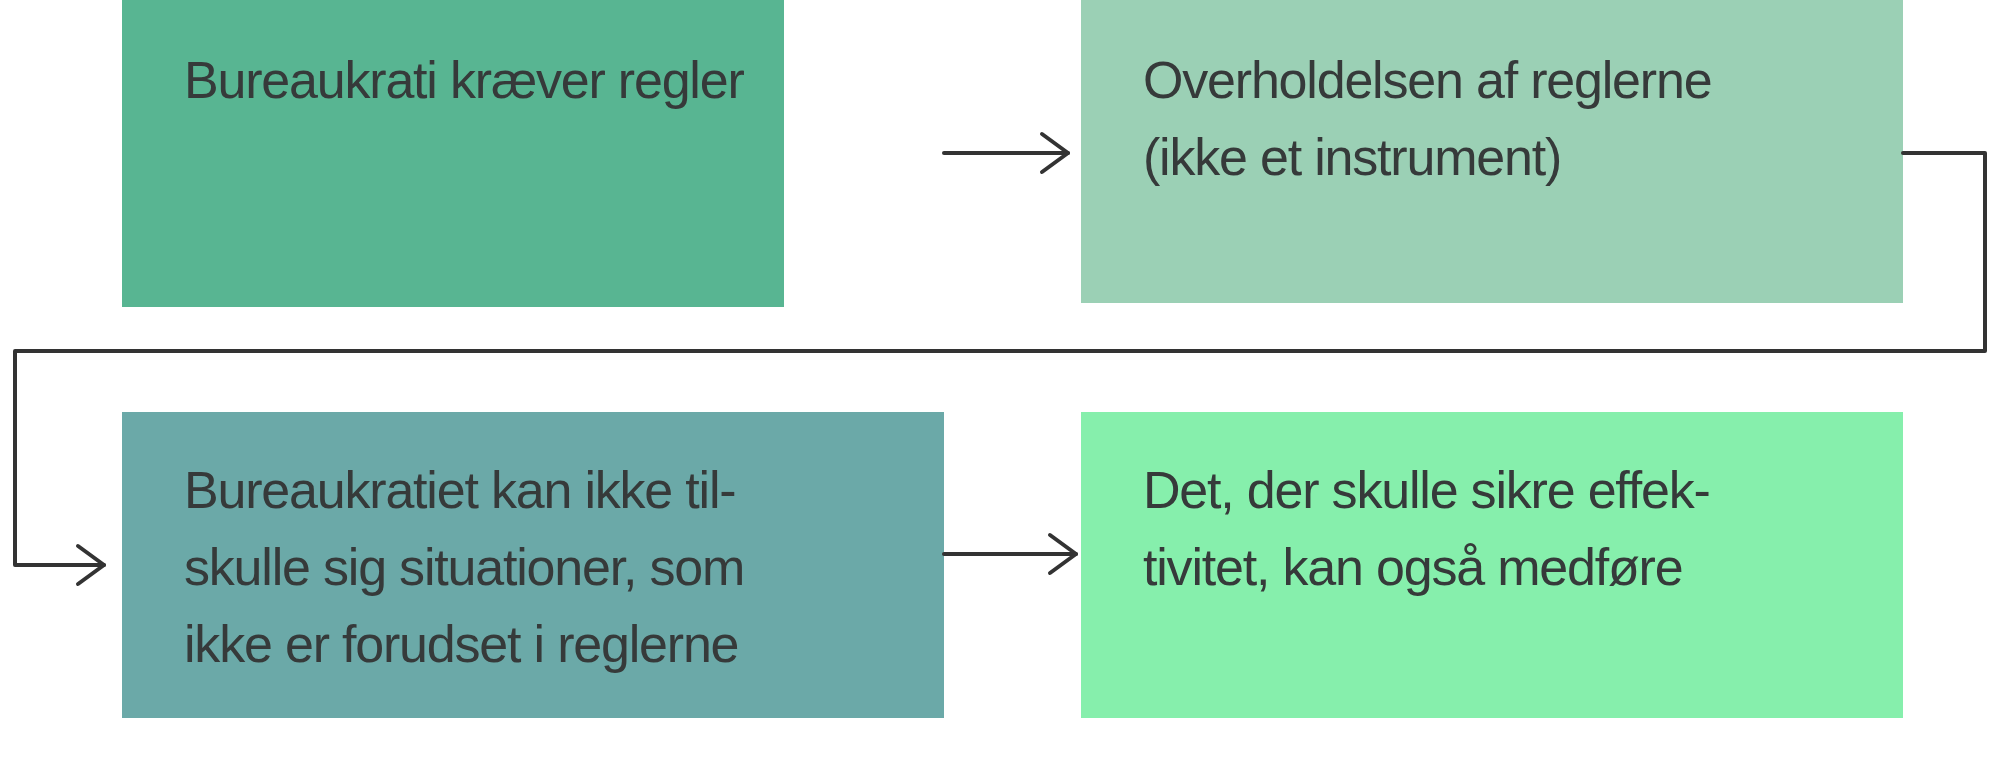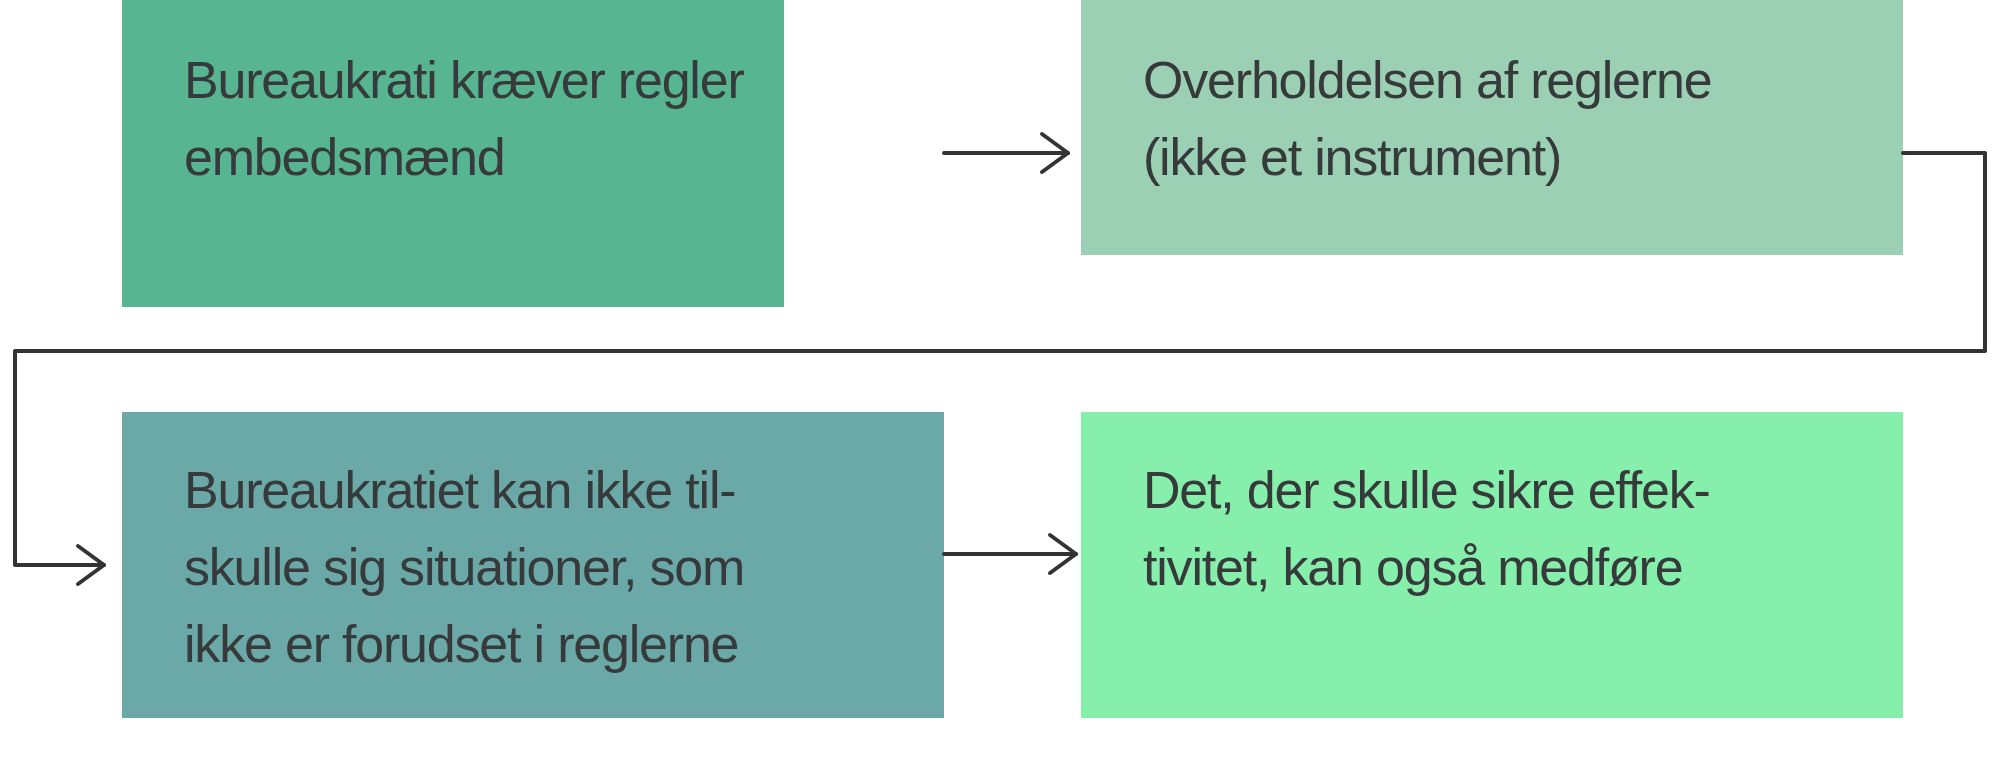--- a/index.html
+++ b/index.html
@@ -9,32 +9,31 @@
     box-sizing: border-box;
     padding: 42px 0 0 62px;
     font-family: "Liberation Sans", sans-serif;
     font-size: 52px;
     line-height: 77px;
     color: #363a3a;
     letter-spacing: -1.2px;
   }
   .box .line { display: block; white-space: nowrap; }
   #b1 { left: 122px; top: 0px;   width: 662px; height: 307px; }
-  #b2 { left: 1081px; top: 0px;  width: 822px; height: 255px; }
+  #b2 { left: 1081px; top: 0px;  width: 822px; height: 303px; }
   #b3 { left: 122px; top: 412px; width: 822px; height: 306px; }
   #b4 { left: 1081px; top: 412px; width: 822px; height: 306px; }
   #b3, #b4 { padding-top: 40px; }
   svg.connectors { position: absolute; left: 0; top: 0; width: 2000px; height: 760px; pointer-events: none; }
 </style>
 </head>
 <body>
 
 <div class="box" id="b1" style="background:#58b592;">
   <span class="line">Bureaukrati kræver regler</span>
-  <span class="line">embedsmænd</span>
 </div>
 
 <div class="box" id="b2" style="background:#9bd0b5;">
   <span class="line">Overholdelsen af reglerne</span>
   <span class="line">(ikke et instrument)</span>
 </div>
 
 <div class="box" id="b3" style="background:#6ba9a8;">
   <span class="line">Bureaukratiet kan ikke til-</span>
   <span class="line">skulle sig situationer, som</span>

